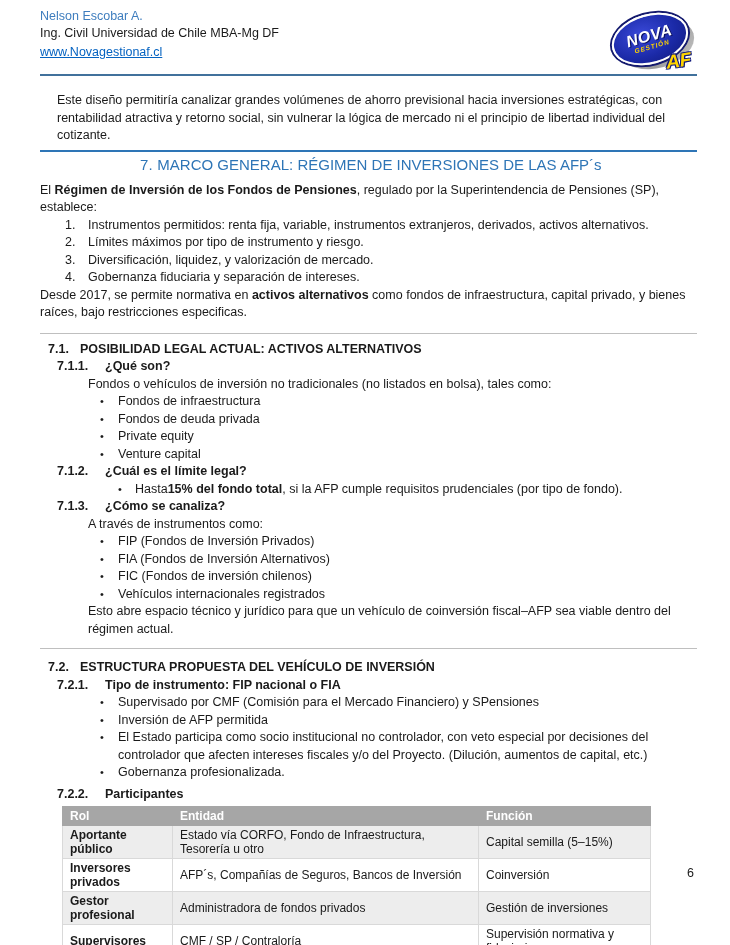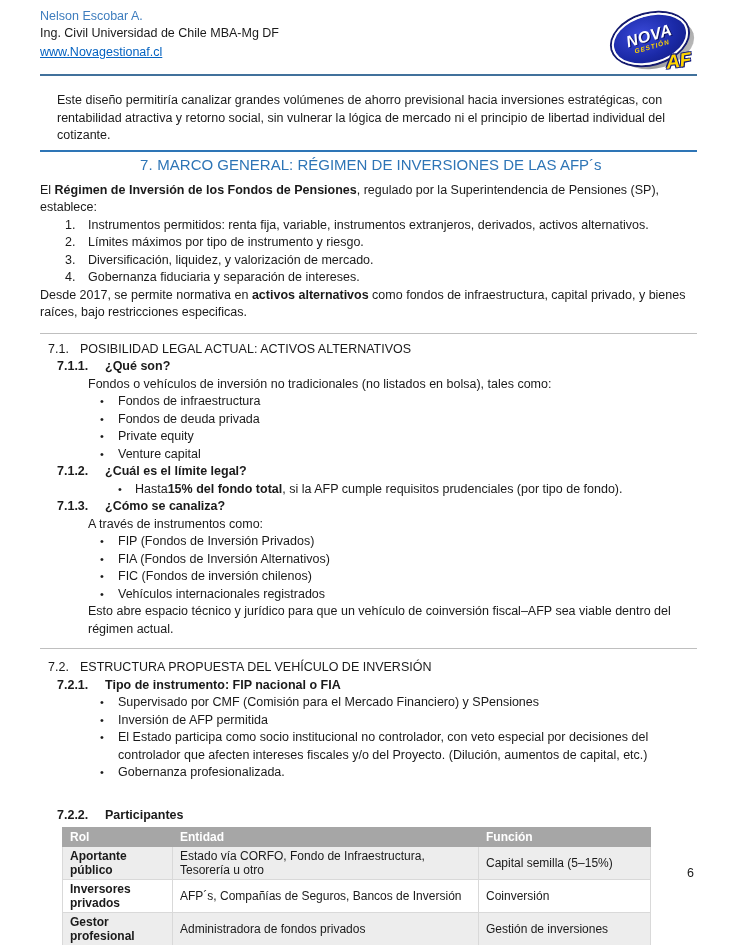--- a/index.html
+++ b/index.html
@@ -41,21 +41,21 @@
   .p-reg { margin-top:7px; }
 
   .numlist .li { display:flex; font-size:12.5px; line-height:17.5px; }
   .numlist .n { display:inline-block; margin-left:25px; width:23px; flex:none; }
 
   
   .box { margin-top:11px; padding:7px 0 10px 0; }
   .box.b1 { border-top:1px solid #bfbfbf; border-bottom:1px solid #bfbfbf; }
   .box.b2 { border-bottom:1px solid #bfbfbf; margin-top:0; padding-top:10px; }
 
-  .lvl2 { display:flex; font-weight:normal; font-size:12.5px; line-height:17.5px; padding-left:8px; }
+  .lvl2 { display:flex; font-weight:bold; font-size:12.5px; line-height:17.5px; padding-left:8px; }
   .lvl2 .num { width:32px; flex:none; }
   .lvl3 { display:flex; font-weight:bold; font-size:12.5px; line-height:17.5px; padding-left:17px; }
   .lvl3 .num { width:48px; flex:none; }
   .body-ind { font-size:12.5px; line-height:17.5px; padding-left:48px; padding-right:10px; }
 
   .blist .li { display:flex; font-size:12.5px; line-height:17.5px; }
   .blist .li::before { content:"•"; display:inline-block; margin-left:60px; width:18px; flex:none; font-size:11px; line-height:17.5px; }
   .blist.deep .li::before { margin-left:78px; width:17px; }
 
   
@@ -174,21 +174,21 @@
           <span class="num">7.2.1.</span>
           <span>Tipo de instrumento: FIP nacional o FIA</span>
         </div>
       <div class="blist">
         <div class="li">Supervisado por CMF (Comisión para el Mercado Financiero) y SPensiones</div>
         <div class="li">Inversión de AFP permitida</div>
         <div class="li">El Estado participa como socio institucional no controlador, con veto especial por decisiones del controlador que afecten intereses fiscales y/o del Proyecto. (Dilución, aumentos de capital, etc.)</div>
         <div class="li">Gobernanza profesionalizada.</div>
       </div>
 
-      <div class="lvl3" style="margin-top:25px;">
+      <div class="lvl3" style="margin-top:4px;">
           <span class="num">7.2.2.</span>
           <span>Participantes</span>
         </div>
 
       <div class="tbl-wrap">
         <table>
           <colgroup>
               <col class="col1">
               <col class="col2">
               <col class="col3">

